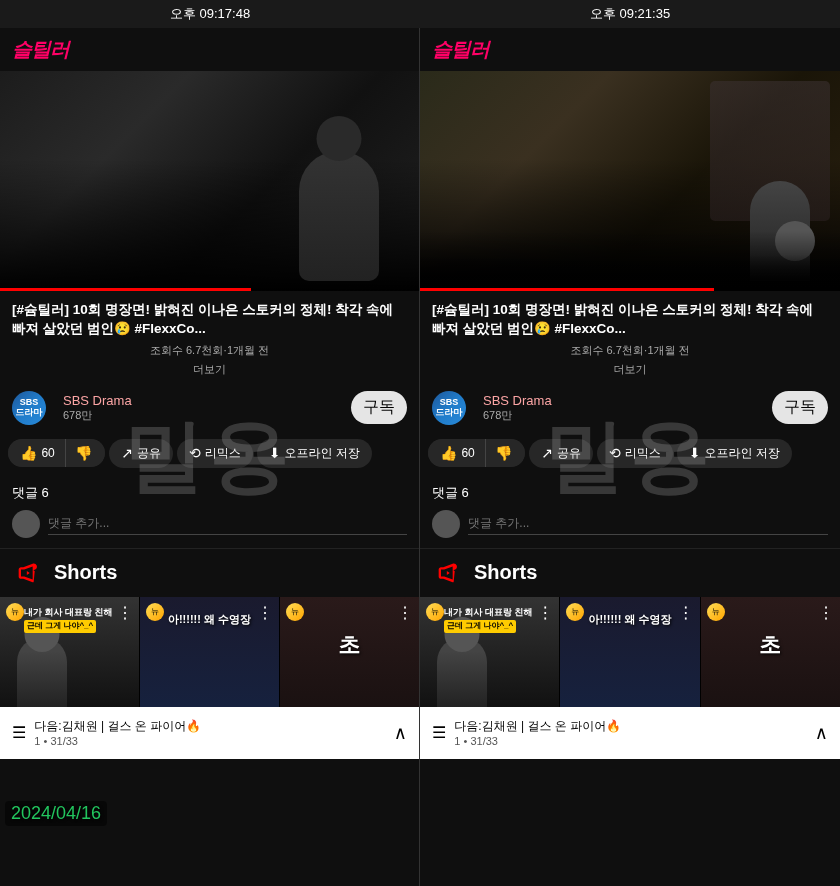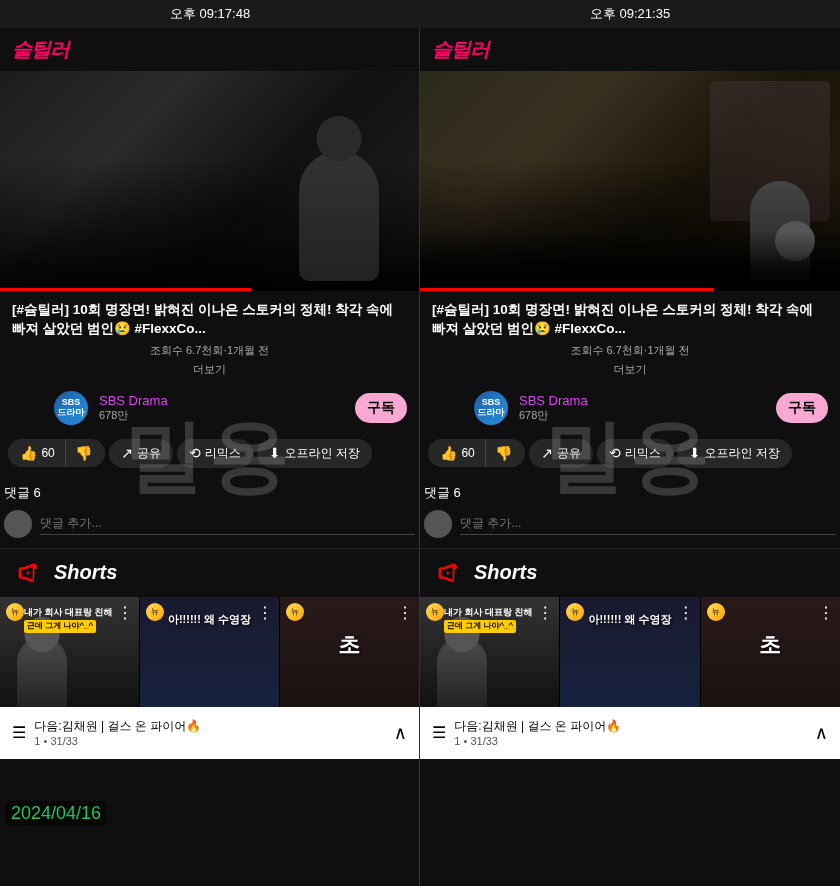--- a/index.html
+++ b/index.html
@@ -141,43 +141,42 @@
       color: #aaa;
       font-size: 11px;
     }
 
     
     .channel-row {
       display: flex;
       align-items: center;
       padding: 8px 12px;
       background: #0f0f0f;
-      gap: 11px;
-      margin-left: 42px;
+      gap: 17px;
     }
     .channel-name-wrap {
       flex: 1;
     }
     .channel-name {
-      color: #d946ef;
+      color: #fca5a5;
       font-size: 13px;
       font-weight: 500;
     }
     .channel-subs {
       color: #aaa;
       font-size: 11px;
     }
     .subscribe-btn {
-      background: #f9a8d4;
+      background: #e5e5e5;
       color: #000;
       border: none;
       padding: 6px 12px;
       border-radius: 20px;
-      font-size: 14px;
-      font-weight: 700;
+      font-size: 16px;
+      font-weight: 400;
       cursor: pointer;
     }
 
     
     .action-row {
       display: flex;
       align-items: center;
       padding: 6px 8px;
       background: #0f0f0f;
       gap: 4px;
@@ -226,21 +225,21 @@
       font-size: 80px;
       font-weight: 900;
       pointer-events: none;
       z-index: 10;
       white-space: nowrap;
       letter-spacing: 5px;
     }
 
     
     .comments-section {
-      padding: 10px 4px;
+      padding: 10px 12px;
       background: #0f0f0f;
     }
     .comments-label {
       color: #fff;
       font-size: 13px;
       margin-bottom: 8px;
     }
     .comment-input-row {
       display: flex;
       align-items: center;
@@ -281,21 +280,20 @@
       justify-content: center;
     }
     .shorts-icon svg {
       width: 28px;
       height: 28px;
     }
     .shorts-label {
       color: #fff;
       font-size: 20px;
       font-weight: 600;
-      font-style: italic;
     }
 
     
     .bottom-thumbs {
       display: flex;
       flex: 1;
       background: #0f0f0f;
       overflow: hidden;
     }
     .thumb-item {

